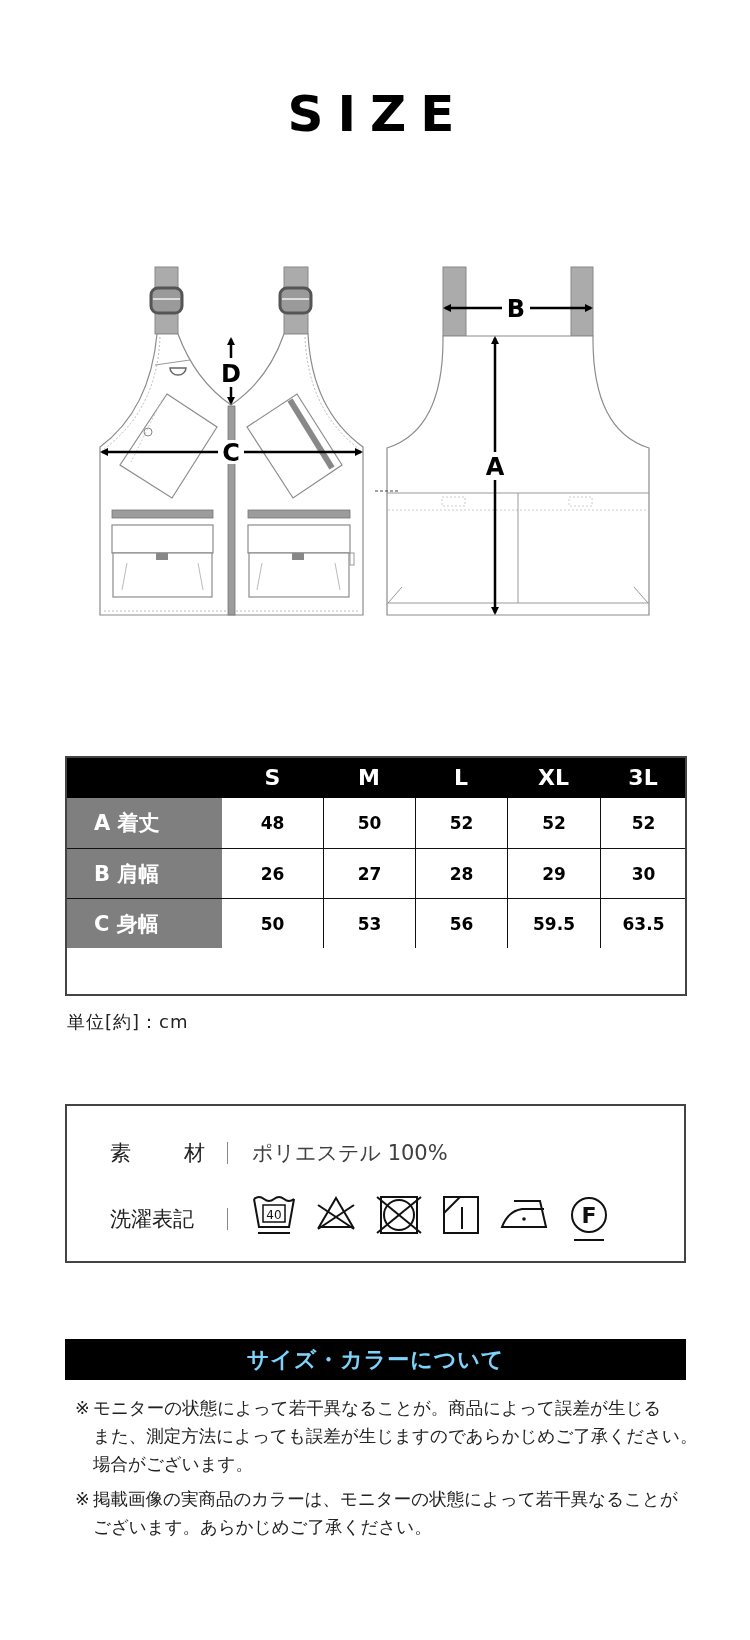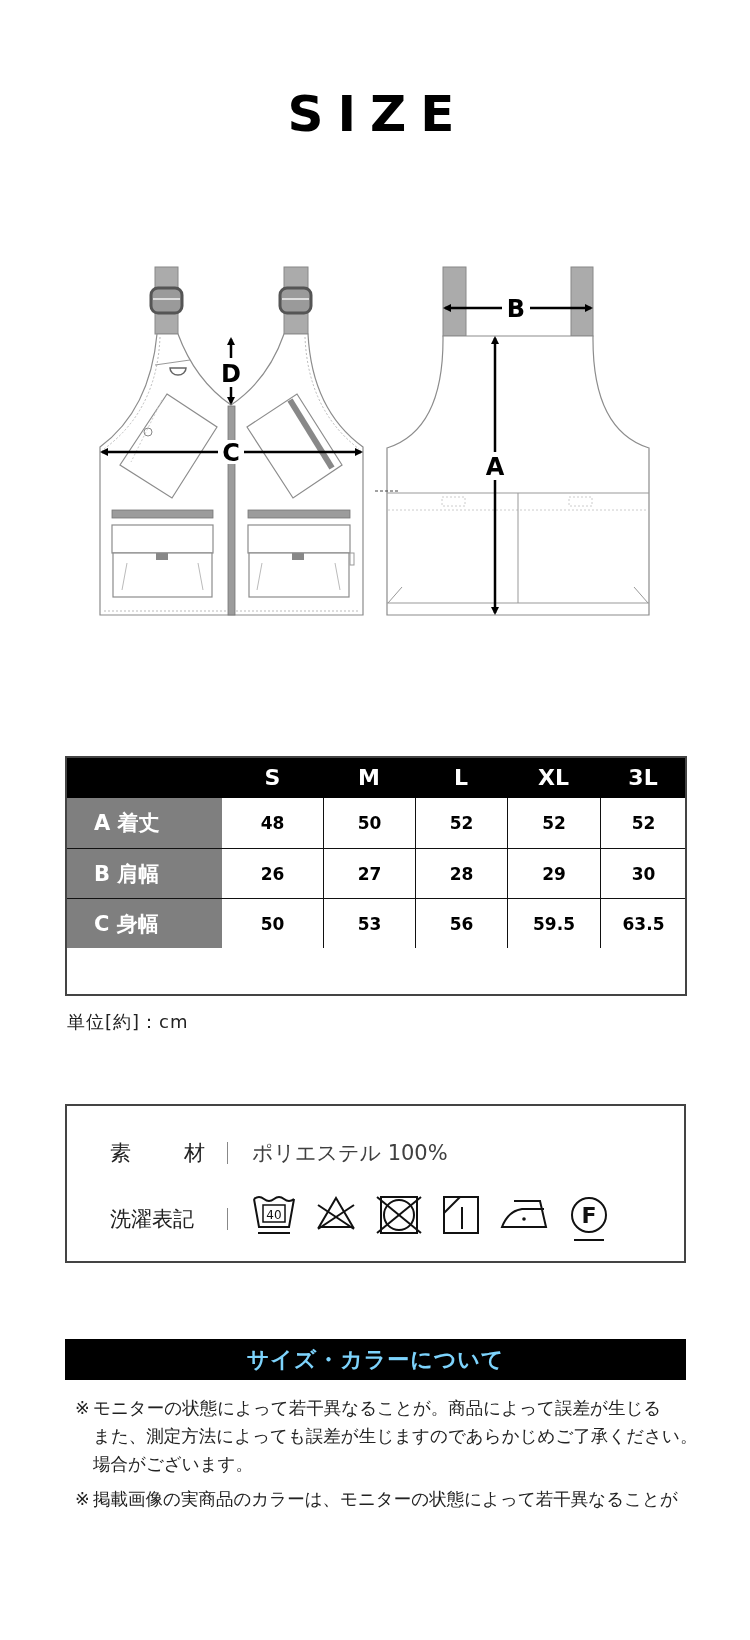--- a/index.html
+++ b/index.html
@@ -241,15 +241,16 @@
     <div class="note-lines">
       <div>モニターの状態によって若干異なることが。商品によって誤差が生じる</div>
       <div>また、測定方法によっても誤差が生じますのであらかじめご了承ください。</div>
       <div>場合がございます。</div>
     </div>
   </div>
   <div class="note">
     <div class="note-mark">※</div>
     <div class="note-lines">
       <div>掲載画像の実商品のカラーは、モニターの状態によって若干異なることが</div>
+      <div>ございます。あらかじめご了承ください。</div>
     </div>
   </div>
 </div>
 
 </body></html>

